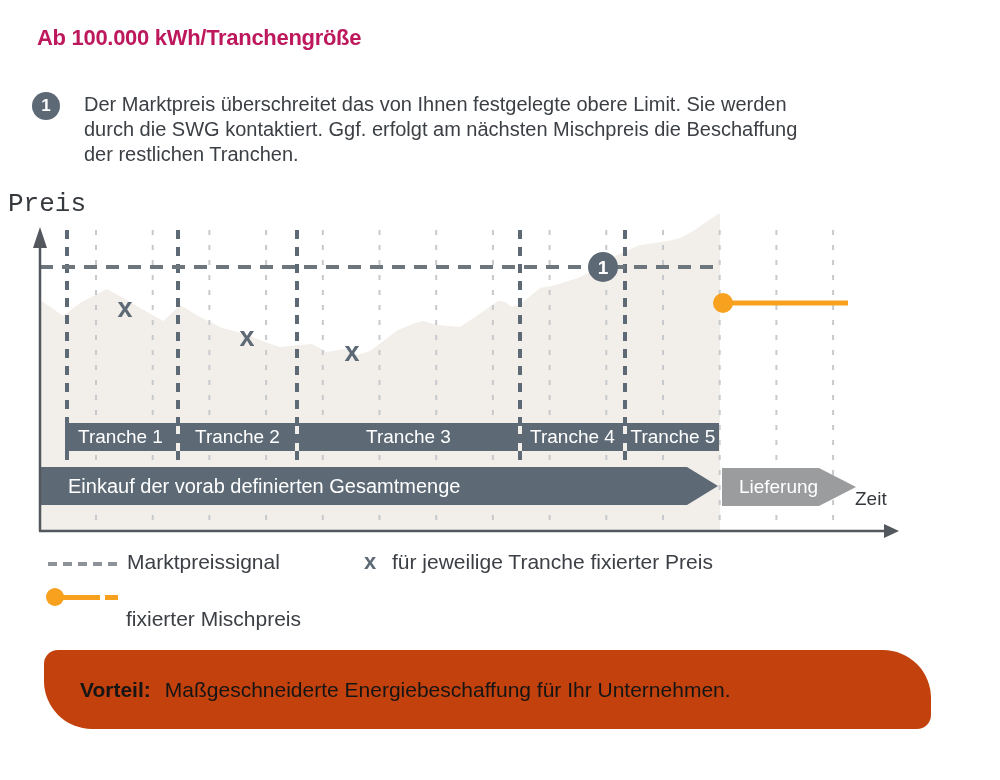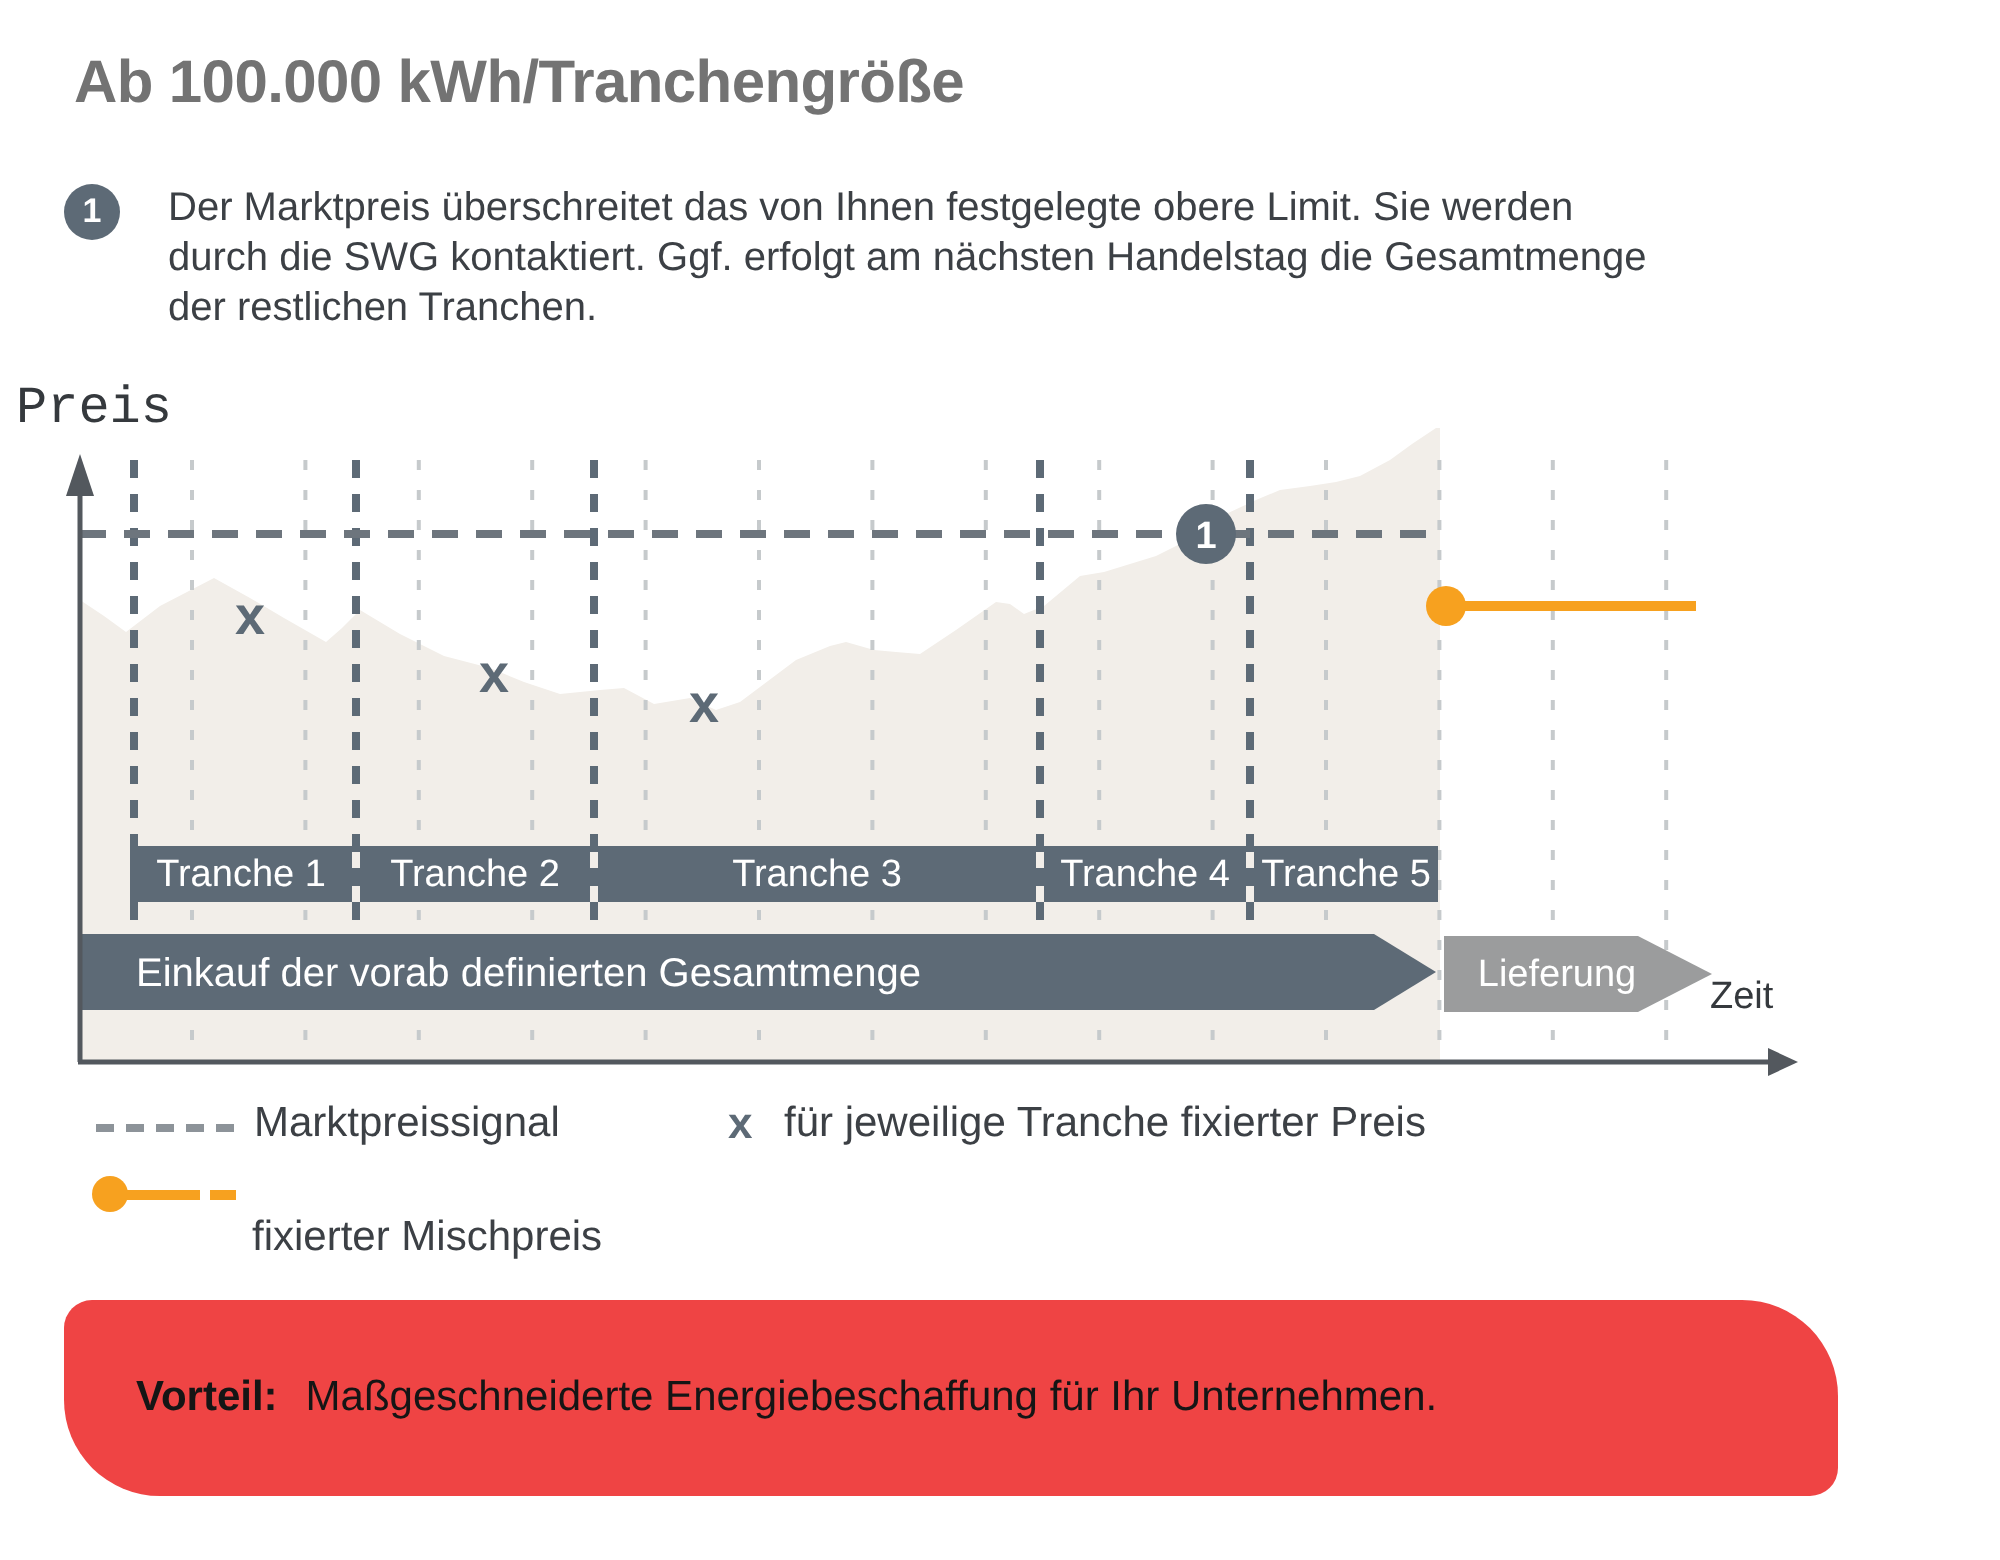--- a/index.html
+++ b/index.html
@@ -1,53 +1,53 @@
 <!DOCTYPE html>
 <html><head>
 <meta charset="utf-8">
 <style>
   html,body{margin:0;padding:0;background:#fff;}
   .page{position:relative;width:1000px;height:780px;background:#fff;overflow:hidden;
         font-family:"Liberation Sans",sans-serif;color:#3f4449;}
   .abs{position:absolute;}
-  .title{left:37px;top:25px;font-size:30px;font-weight:bold;letter-spacing:-0.3px;color:#737373;white-space:nowrap;text-align:right;}
+  .title{left:37px;top:25px;font-size:22px;font-weight:bold;letter-spacing:-0.3px;color:#be185d;white-space:nowrap;text-align:right;}
   .note-marker{left:32px;top:92px;width:28px;height:28px;border-radius:50%;background:#5d6a76;
                color:#fff;font-size:17px;font-weight:bold;display:flex;align-items:center;justify-content:center;}
   .note-text{left:72px;top:92px;font-size:20px;line-height:25px;color:#3c4045;}
   .note-text div{white-space:nowrap;margin-left:12px;}
   .axis-label{color:#35393d;white-space:nowrap;}
   .preis{left:8px;top:189px;font-size:26px;font-family:Liberation Mono, monospace;}
   .zeit{left:855px;top:488px;font-size:19px;}
   svg.chart{left:0;top:0;}
   svg text{font-family:"Liberation Sans",sans-serif;}
   .legend-label{font-size:21px;color:#3c4045;white-space:nowrap;}
   .dash-swatch{left:48px;top:562px;width:70px;height:4px;
                background:repeating-linear-gradient(90deg,#8d9399 0 9px,transparent 9px 15px);}
   .legend-x{left:364px;top:549px;font-size:22px;font-weight:800;color:#5d6a76;}
   .orange-swatch{left:46px;top:588px;width:74px;height:18px;}
   .orange-swatch .dot{position:absolute;left:0;top:0;width:18px;height:18px;border-radius:50%;background:#f7a11f;}
   .orange-swatch .line{position:absolute;left:10px;top:7px;width:44px;height:5px;background:#f7a11f;}
   .orange-swatch .tick{position:absolute;left:59px;top:7px;width:13px;height:5px;background:#f7a11f;}
-  .vorteil-box{left:32px;top:650px;width:887px;height:98px;background:#ef4444;
+  .vorteil-box{left:44px;top:650px;width:887px;height:79px;background:#c2410c;
                border-radius:14px 48px 14px 48px;}
   .vorteil-inner{position:absolute;left:36px;top:50%;transform:translateY(-50%);
                  font-size:21px;color:#151515;white-space:nowrap;}
   .vorteil-inner b{margin-right:14px;}
 </style>
 </head>
 <body>
 
 <div class="page">
 
   <div class="abs title">Ab 100.000 kWh/Tranchengröße</div>
 
   <div class="abs note-marker">1</div>
   <div class="abs note-text">
     <div>Der Marktpreis überschreitet das von Ihnen festgelegte obere Limit. Sie werden</div>
-    <div>durch die SWG kontaktiert. Ggf. erfolgt am nächsten Handelstag die Gesamtmenge</div>
+    <div>durch die SWG kontaktiert. Ggf. erfolgt am nächsten Mischpreis die Beschaffung</div>
     <div>der restlichen Tranchen.</div>
   </div>
 
   <svg class="abs chart" width="1000" height="780" viewBox="0 0 1000 780">
       <polygon points="40,300 52,308 63,316 80,303 107,289 125,299 142,309 163,321 171,314 180,305 200,317 222,328 245,334 262,341 280,347 300,345 312,344 327,352 345,349 358,355 370,351 398,330 415,323 423,321 437,325 448,326 460,327 478,315 498,301 505,302 512,307 522,303 540,288 552,286 565,282 578,278 590,272 600,266 613,257 628,250 640,245 655,243 668,241 680,238 695,230 706,222 718,214 720,214 720,531 40,531" fill="#f2eee9"></polygon>
       <line x1="96" y1="230" x2="96" y2="531" stroke="#c6cacc" stroke-width="2" stroke-dasharray="5 10"></line>
       <line x1="152.7" y1="230" x2="152.7" y2="531" stroke="#c6cacc" stroke-width="2" stroke-dasharray="5 10"></line>
       <line x1="209.4" y1="230" x2="209.4" y2="531" stroke="#c6cacc" stroke-width="2" stroke-dasharray="5 10"></line>
       <line x1="266.1" y1="230" x2="266.1" y2="531" stroke="#c6cacc" stroke-width="2" stroke-dasharray="5 10"></line>
       <line x1="322.8" y1="230" x2="322.8" y2="531" stroke="#c6cacc" stroke-width="2" stroke-dasharray="5 10"></line>

